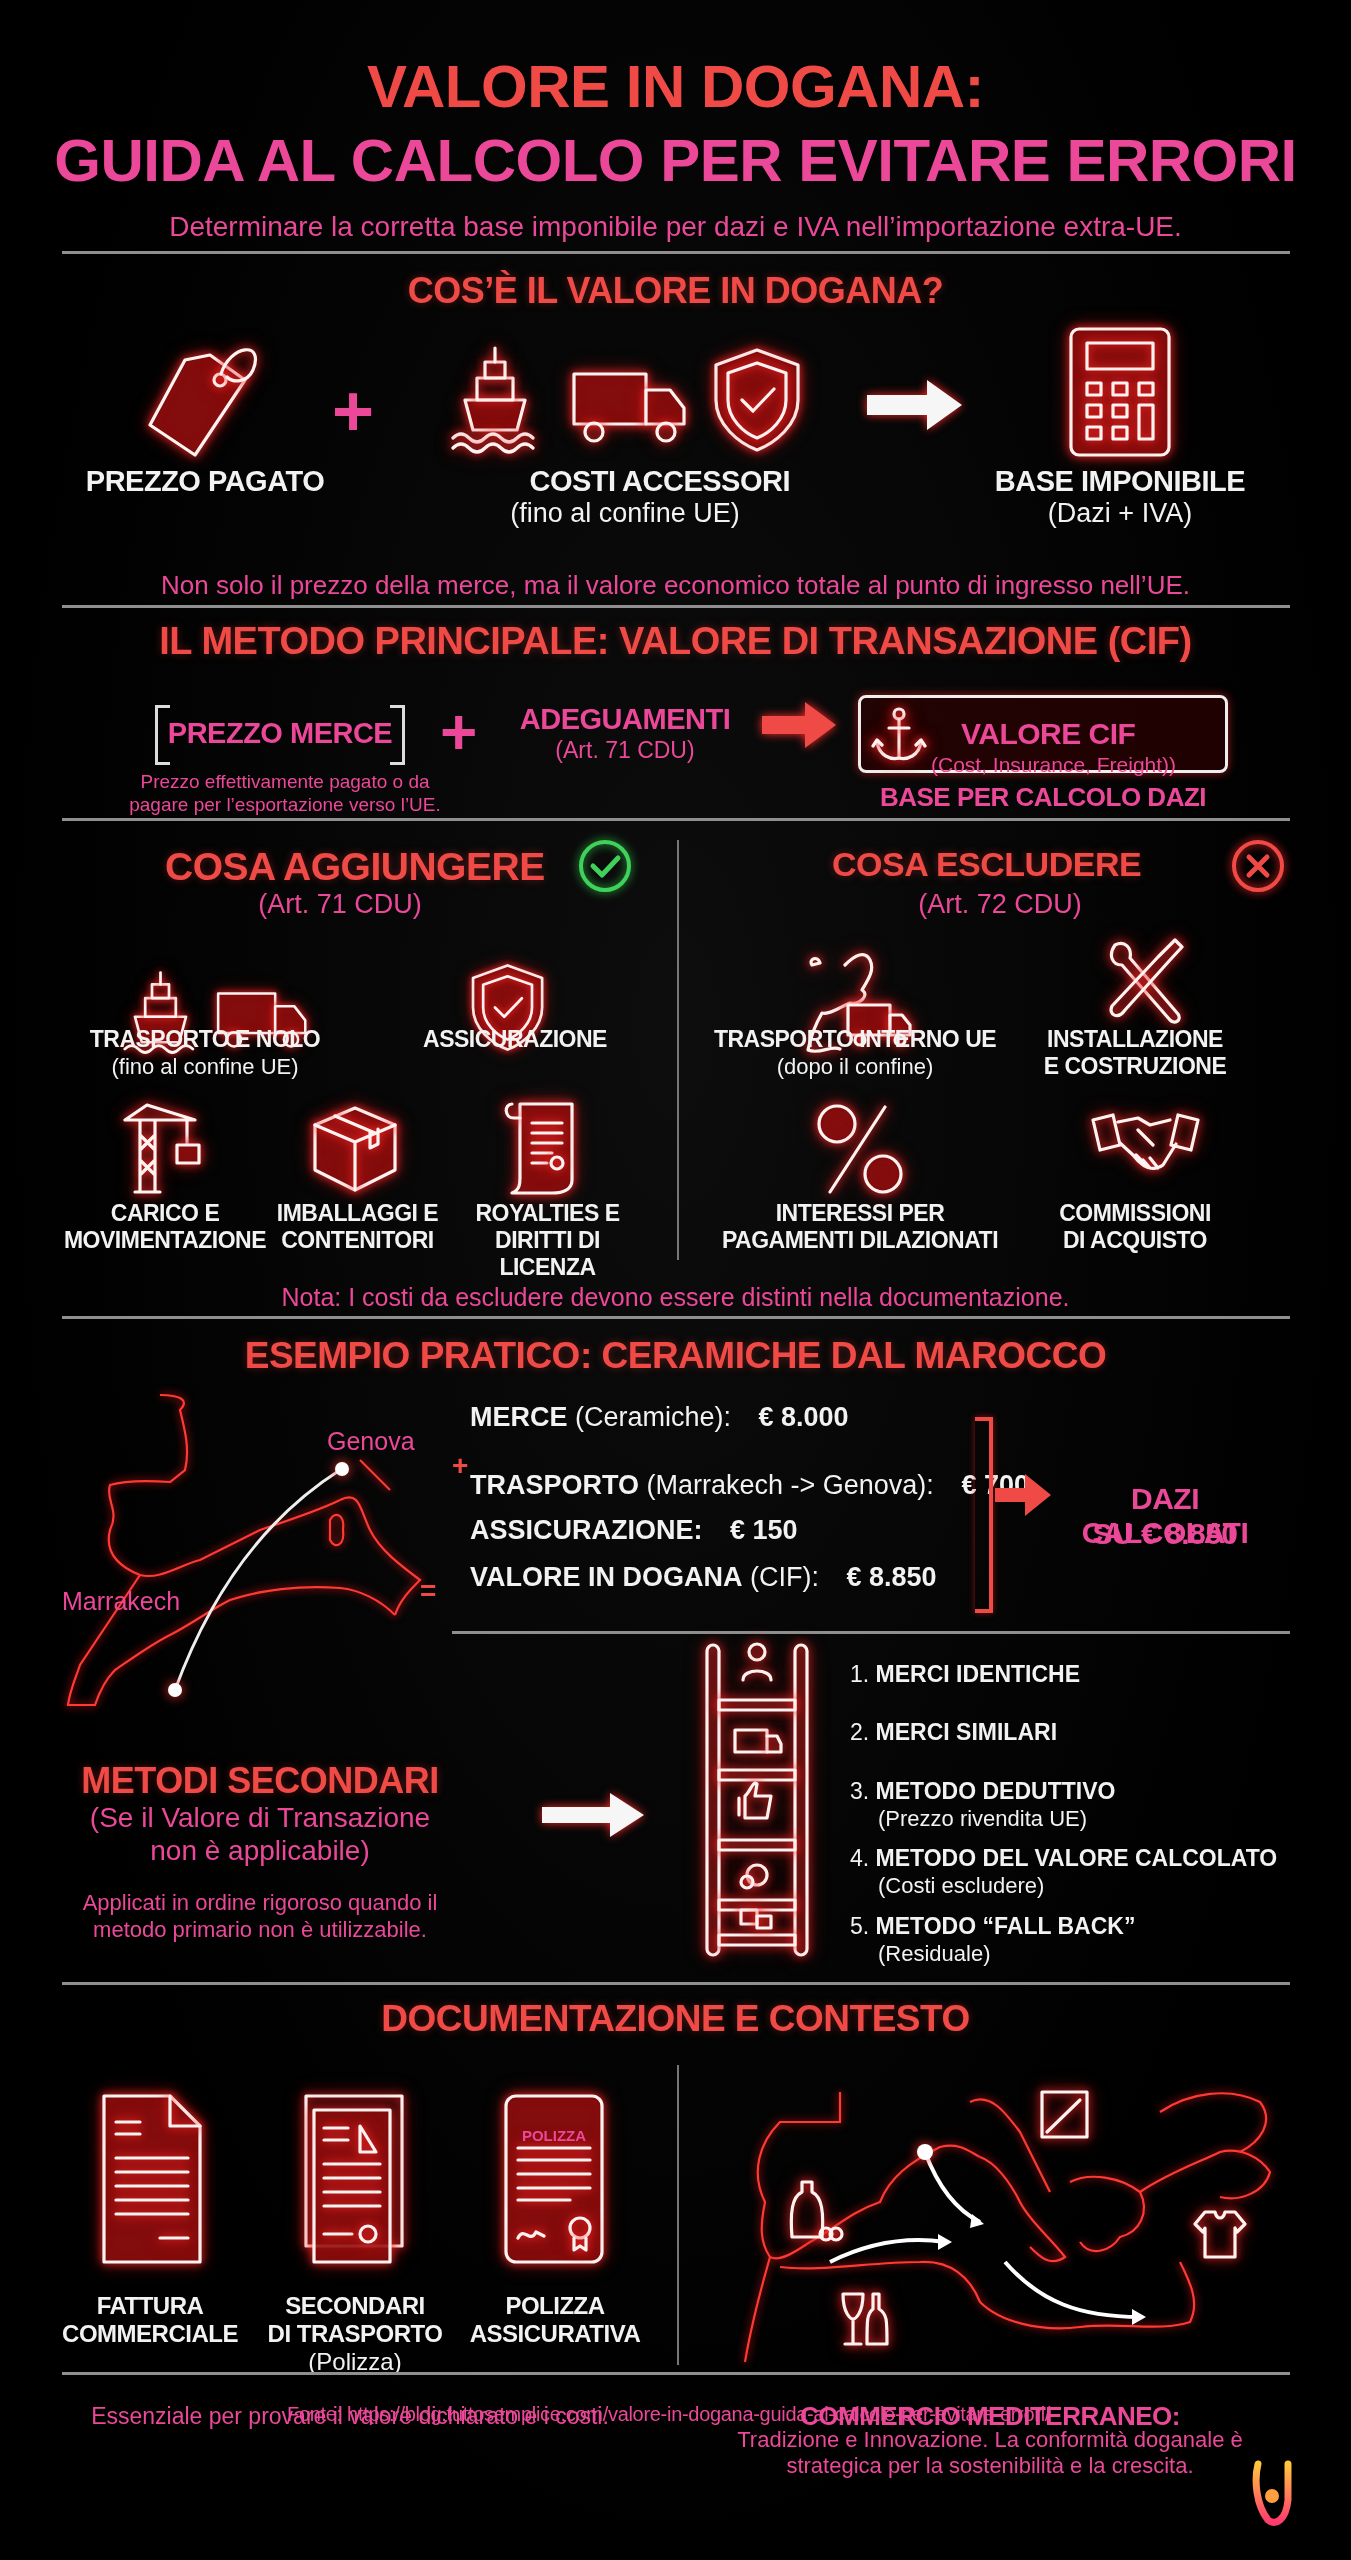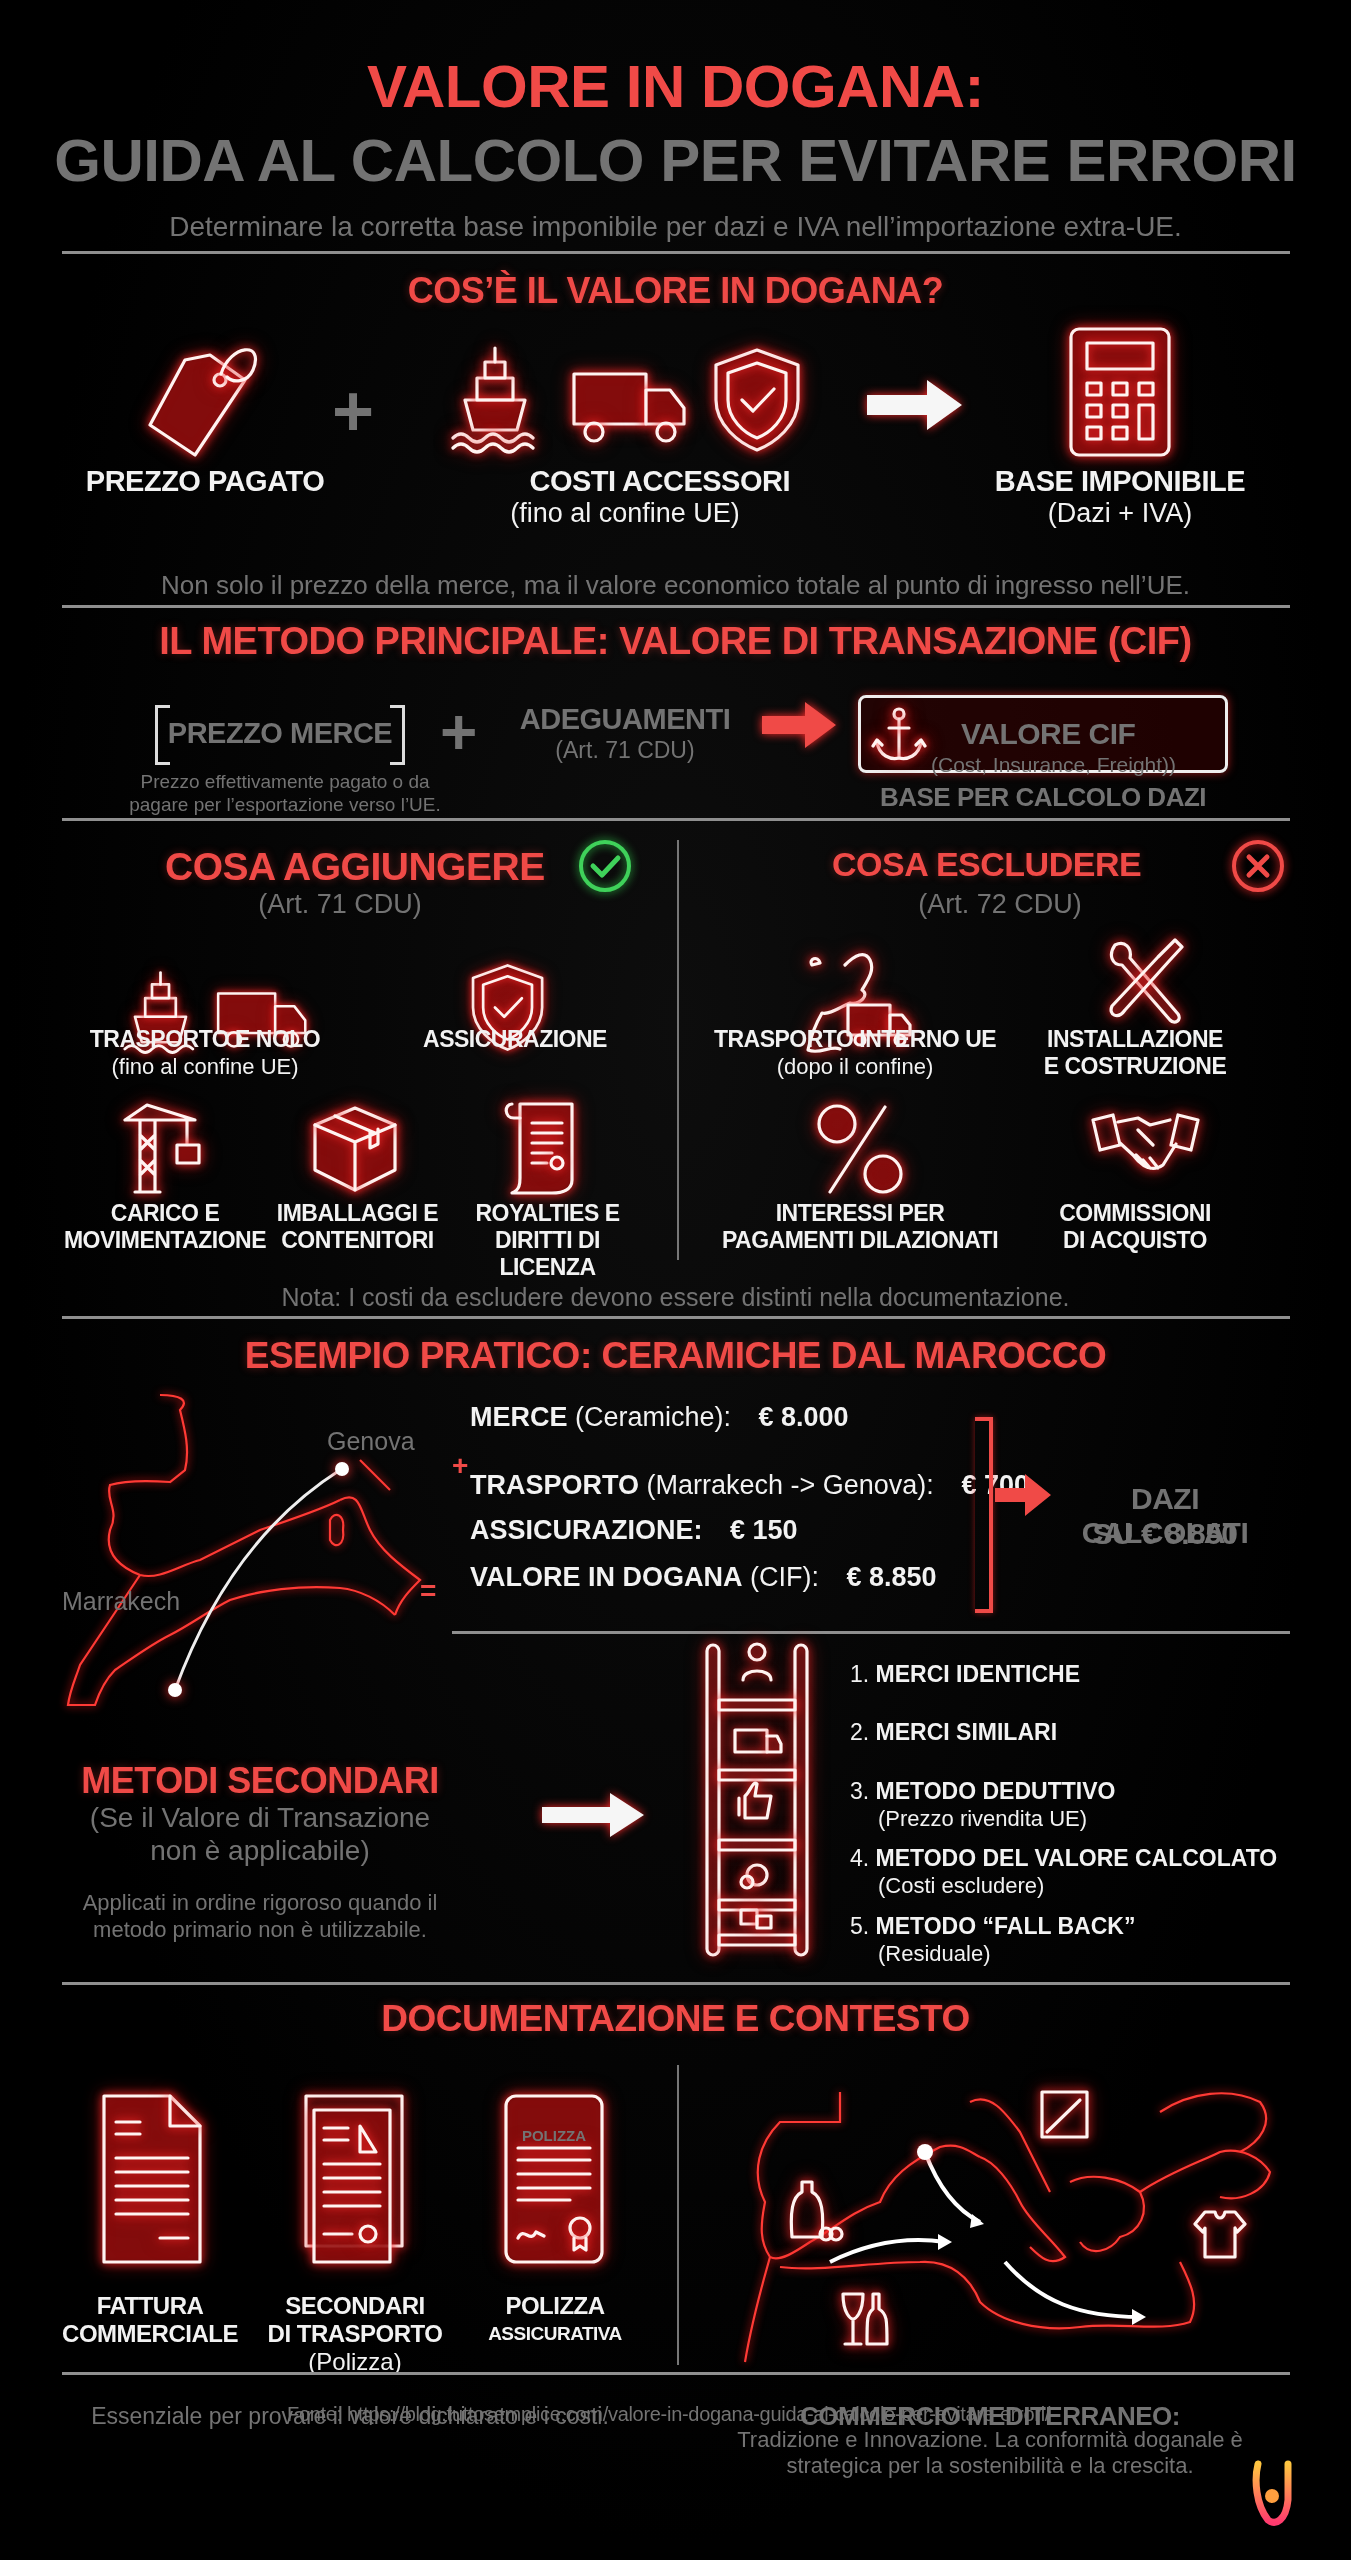--- a/index.html
+++ b/index.html
@@ -5,21 +5,21 @@
   * { box-sizing: border-box; margin: 0; padding: 0; }
   html, body { background: #000; }
   body {
     width: 1351px; height: 2560px; position: relative; overflow: hidden;
     font-family: "Liberation Sans", "DejaVu Sans", sans-serif; color: #f4f4f4;
     background: radial-gradient(ellipse at 50% 40%, #0d0d0d 0%, #000 70%);
   }
   .abs { position: absolute; margin-top: 15px; }
   .center { text-align: center; }
   .red { color: #f04a47; }
-  .white { color: #737373; }
+  .white { color: #ec4899; }
   .cond { font-stretch: condensed; letter-spacing: -0.5px; }
   .bold { font-weight: bold; }
   .glow-red { text-shadow: 0 0 8px rgba(240,60,55,0.35); }
   .divider { position: absolute; left: 62px; width: 1228px; height: 3px; background: #8f8f8f; }
   .vline { position: absolute; width: 2px; background: #777; }
   svg.icon { position: absolute; overflow: visible; }
   .neon { fill: none; stroke: #fff3f1; stroke-width: 3.2; stroke-linejoin: round; stroke-linecap: round; filter: drop-shadow(0 0 4px #ff2a2a) drop-shadow(0 0 8px rgba(200,20,20,0.6)); }
   .neon-fill { fill: rgba(90,0,0,0.55); }
   .map { fill: none; stroke: #ff3a35; stroke-width: 2.2; filter: drop-shadow(0 0 4px #ff1a1a); }
   .lbl { position: absolute; text-align: center; font-weight: bold; font-size: 23px; line-height: 27px; color: #f2f2f2; }
@@ -319,21 +319,21 @@
     <path class="neon" d="M74 146 L74 158 L80 154 L86 158 L86 146"></path>
 </svg>
 <div class="abs bold white" style="left:518px;top:2112px;width:72px;text-align:center;font-size:15px;">POLIZZA</div>
 
 <div class="lbl cond" style="left:55px;top:2292px;width:190px;font-size:24px;">FATTURA</div>
 <div class="lbl cond" style="left:55px;top:2320px;width:190px;font-size:24px;">COMMERCIALE</div>
 <div class="lbl cond" style="left:260px;top:2292px;width:190px;font-size:24px;">SECONDARI</div>
 <div class="lbl cond" style="left:260px;top:2320px;width:190px;font-size:24px;">DI TRASPORTO</div>
 <div class="lbl sub" style="left:260px;top:2348px;width:190px;font-size:24px;">(Polizza)</div>
 <div class="lbl cond" style="left:460px;top:2292px;width:190px;font-size:24px;">POLIZZA</div>
-<div class="lbl cond" style="left:460px;top:2320px;width:190px;font-size:19px;">ASSICURATIVA</div>
+<div class="lbl cond" style="left:460px;top:2320px;width:190px;font-size:24px;">ASSICURATIVA</div>
 <div class="abs center white" style="left:40px;top:2388px;width:620px;font-size:23px;">Essenziale per provare il valore dichiarato e i costi.</div>
 
 <svg class="icon" style="left:720px;top:2062px;" width="570" height="330" viewBox="0 0 570 330">
   <path class="map" d="M120 30 L120 60 L60 60 C 40 80, 30 110, 45 140 C 40 165, 40 180, 50 195 C 60 200, 75 190, 90 180 C 110 170, 130 150, 160 140 C 170 115, 190 100, 220 85 C 240 80, 250 90, 260 95"></path>
   <path class="map" d="M260 95 C 275 100, 290 120, 300 140 C 310 160, 330 175, 345 195 C 330 205, 320 195, 310 185 M250 40 C 270 30, 285 50, 300 70 C 310 90, 320 110, 330 130"></path>
   <path class="map" d="M50 195 C 40 230, 30 270, 25 300 M60 205 C 100 210, 150 200, 200 200 C 230 198, 250 215, 260 240 C 280 260, 320 270, 360 265 C 400 260, 440 270, 470 260 C 480 240, 470 220, 460 200"></path>
   <path class="map" d="M350 120 C 370 110, 400 115, 420 130 C 430 150, 420 170, 400 175 C 390 190, 370 195, 360 180 M420 130 C 450 110, 480 100, 500 90 C 520 85, 540 95, 550 110 C 545 130, 520 140, 500 135"></path>
   <path class="map" d="M440 50 C 470 30, 510 25, 540 40 C 555 60, 540 80, 520 90"></path>
   <path d="M205 90 C 220 130, 240 150, 260 160" fill="none" stroke="#fff" stroke-width="4"></path>
     <path d="M252 152 L264 162 L250 166 Z" fill="#fff"></path>

